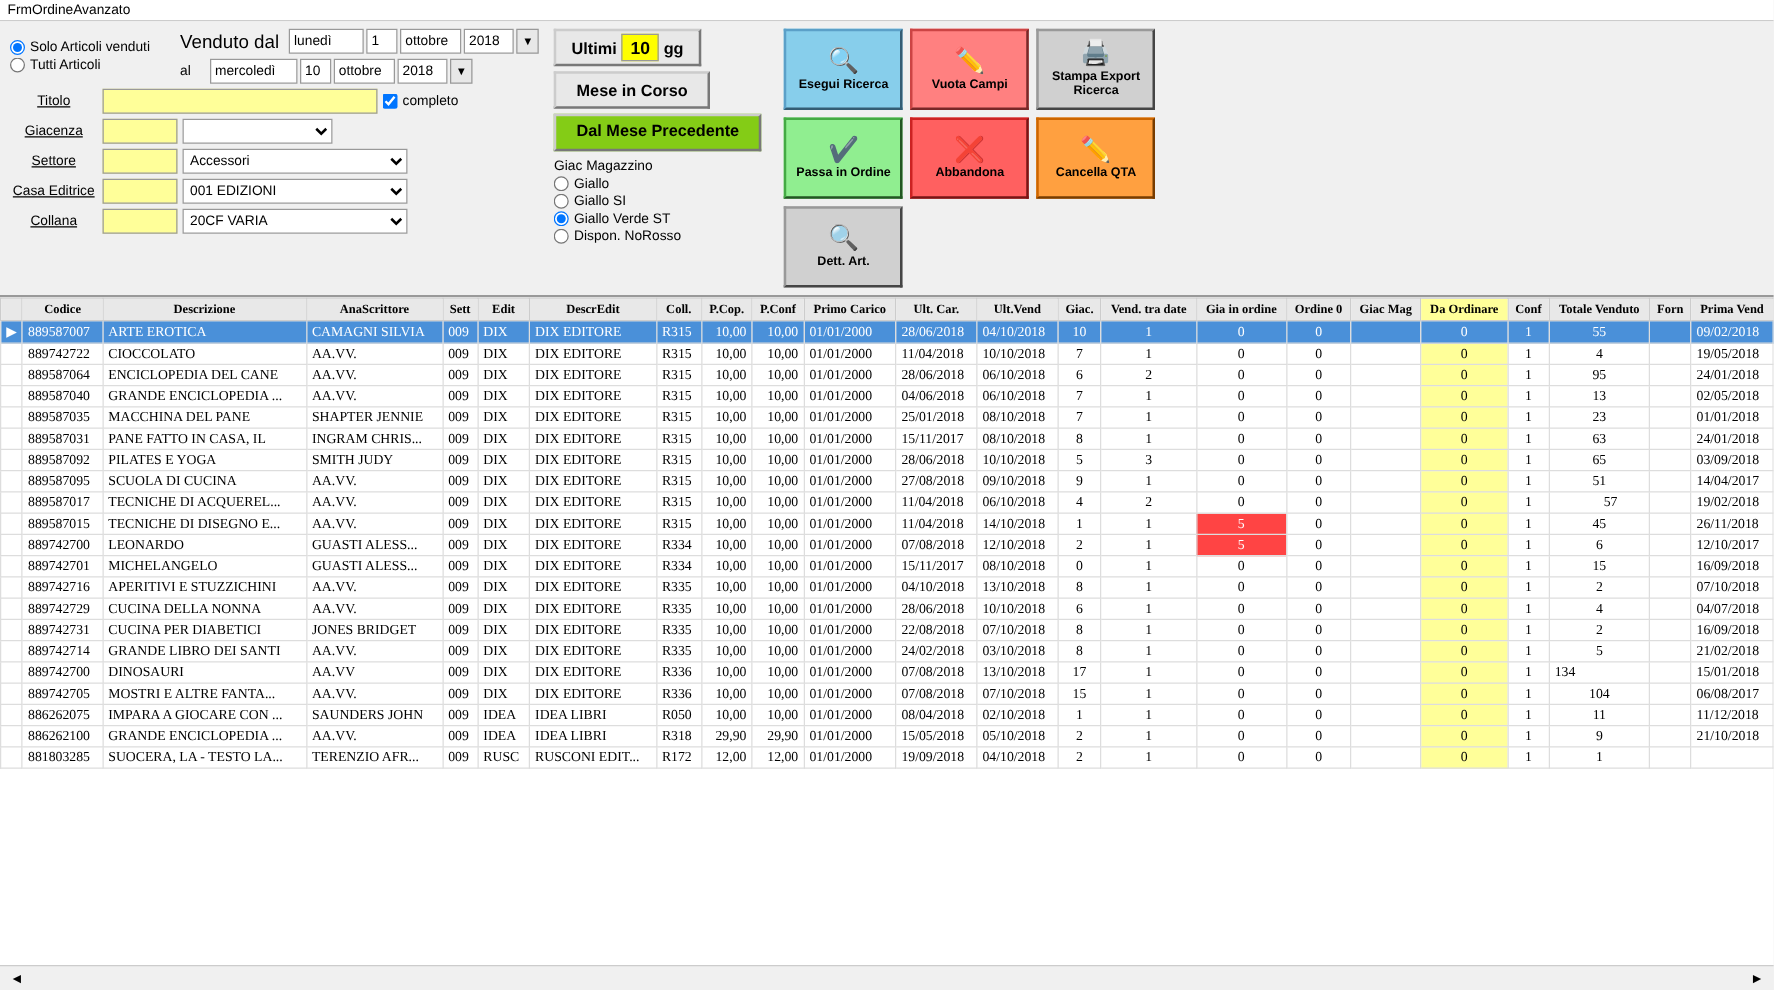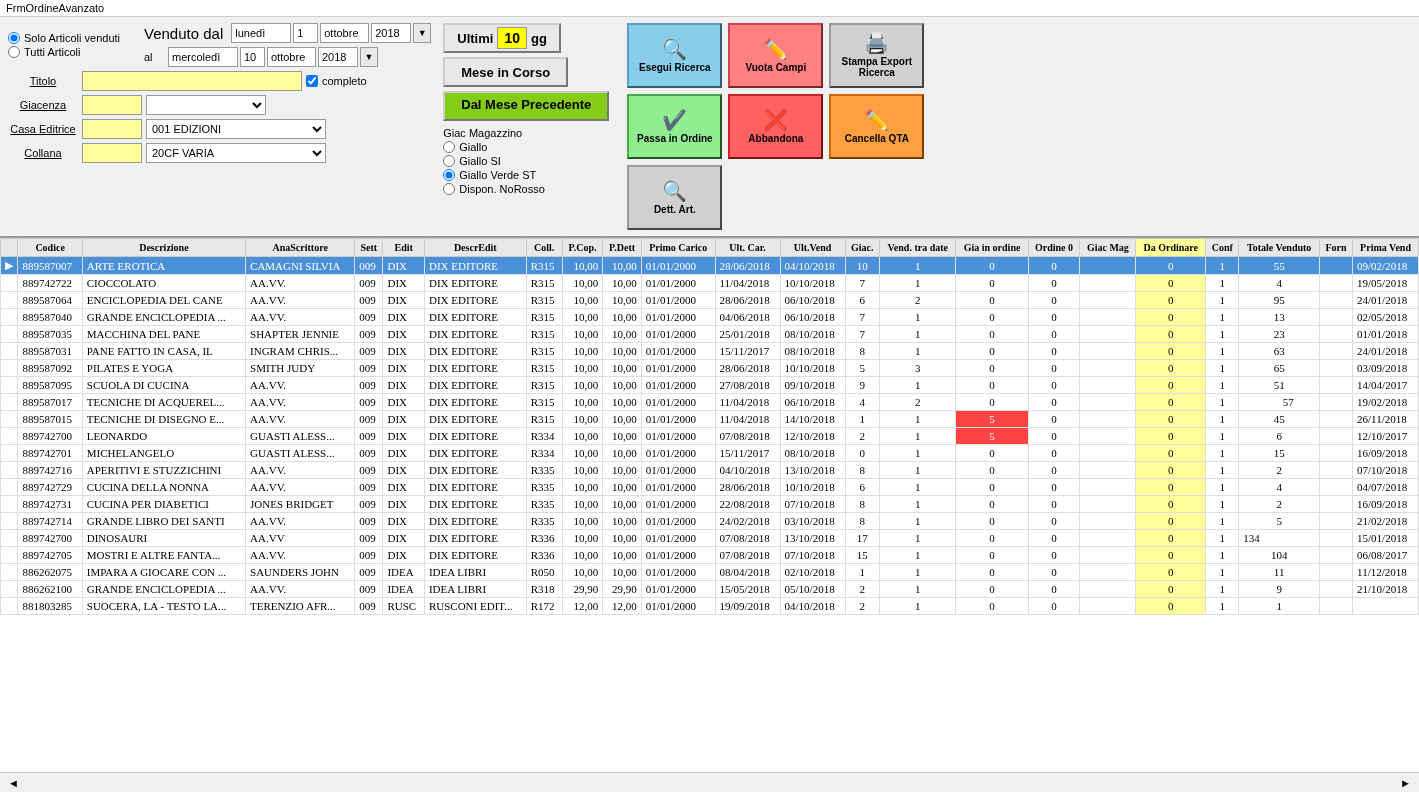--- a/index.html
+++ b/index.html
@@ -118,20 +118,27 @@
 
 
         <div class="form-row">
           <span class="form-label">Giacenza</span>
           <input type="text" class="form-input small" style="background: rgb(255, 255, 153);">
           <select class="form-select medium">
             <option></option>
           </select>
         </div>
 
+        <div class="form-row">
+          <span class="form-label">Settore</span>
+          <input type="text" class="form-input small" style="background: rgb(255, 255, 153);">
+          <select class="form-select" style="width:180px;">
+            <option>Accessori</option>
+          </select>
+        </div>
 
         <div class="form-row">
           <span class="form-label">Casa Editrice</span>
           <input type="text" class="form-input small" style="background: rgb(255, 255, 153);">
           <select class="form-select" style="width:180px;">
             <option>001 EDIZIONI</option>
           </select>
         </div>
 
         <div class="form-row">
@@ -228,21 +235,21 @@
         <tr>
           <th style="width:10px;"></th>
           <th>Codice</th>
           <th>Descrizione</th>
           <th>AnaScrittore</th>
           <th>Sett</th>
           <th>Edit</th>
           <th>DescrEdit</th>
           <th>Coll.</th>
           <th>P.Cop.</th>
-          <th>P.Dett</th>
+          <th>P.Conf</th>
           <th>Primo Carico</th>
           <th>Ult. Car.</th>
           <th>Ult.Vend</th>
           <th>Giac.</th>
           <th>Vend. tra date</th>
           <th>Gia in ordine</th>
           <th>Ordine 0</th>
           <th>Giac Mag</th>
           <th style="background:#ffff99;">Da Ordinare</th>
           <th>Conf</th>

